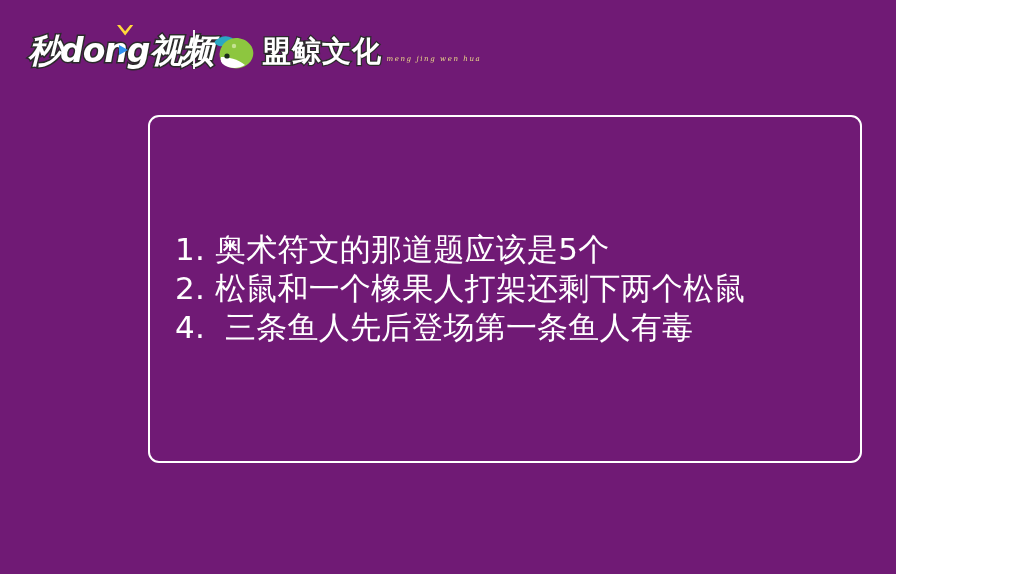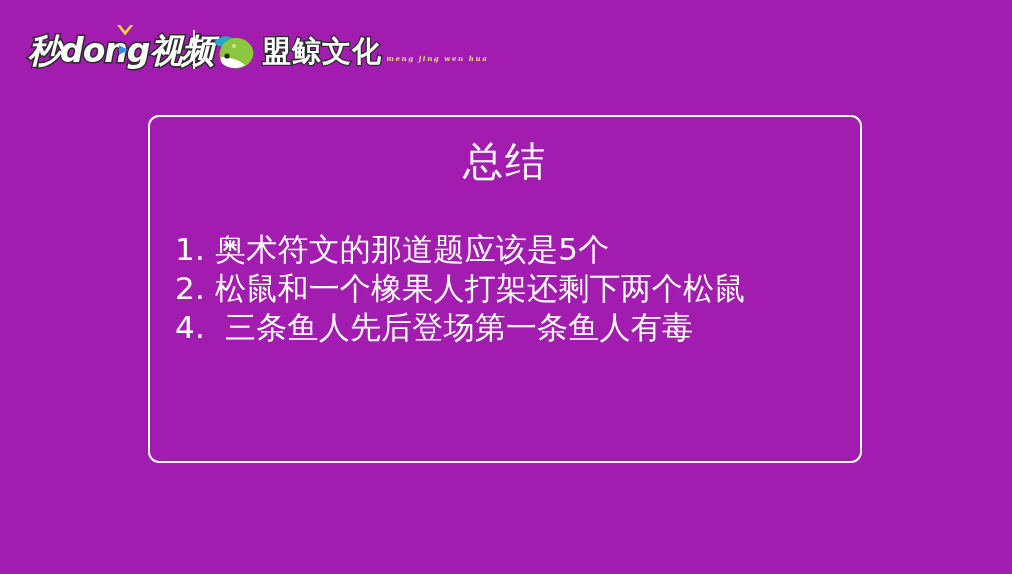--- a/index.html
+++ b/index.html
@@ -8,23 +8,23 @@
   }
   body {
     width: 1012px;
     height: 574px;
     overflow: hidden;
     font-family: "Liberation Sans", "DejaVu Sans", sans-serif;
   }
 
   #slide {
     position: relative;
-    width: 1012px;
+    width: 896px;
     height: 574px;
-    background: #a21caf;
+    background: #701a75;
   }
 
   
   .brand-bar {
     position: absolute;
     left: 0;
     top: 0;
     width: 1012px;
     height: 100px;
   }
@@ -123,21 +123,20 @@
   .logo-sec-pinyin {
     margin-top: 3px;
     font-family: "DejaVu Serif", serif;
     font-style: italic;
     font-size: 7px;
     line-height: 1;
     color: #f2e48a;
     letter-spacing: 1.6px;
     white-space: nowrap;
     opacity: .95;
-    font-weight: bold;
   }
 
   
   .content-card {
     position: absolute;
     left: 148px;
     top: 115px;
     width: 714px;
     height: 348px;
     box-sizing: border-box;
@@ -207,21 +206,20 @@
       </span>
       <span class="logo-sec-text">
         <span class="logo-sec-name">盟鲸文化</span>
         <span class="logo-sec-pinyin">meng jing wen hua</span>
       </span>
     </div>
 
   </div>
 
   <div class="content-card">
-    <div class="card-title">总结</div>
 
     <ul class="summary-list">
       <li>1. 奥术符文的那道题应该是5个</li>
       <li>2. 松鼠和一个橡果人打架还剩下两个松鼠</li>
       <li>4.  三条鱼人先后登场第一条鱼人有毒</li>
     </ul>
   </div>
 
 </div>
 

